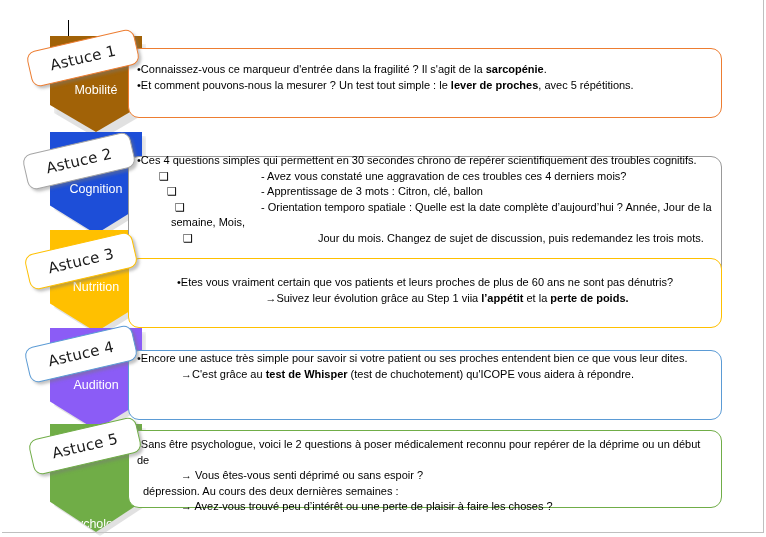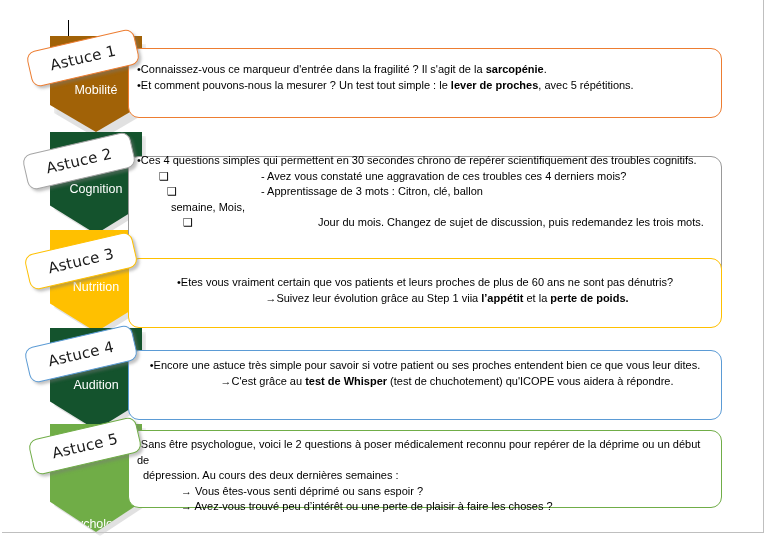--- a/index.html
+++ b/index.html
@@ -133,28 +133,29 @@
       <div class="box" style="top: 48px; height: 70px; border-color: rgb(237, 125, 49);">
         <div class="box-inner" style="top: 13px;">
           <div><span>•</span>Connaissez-vous ce marqueur d'entrée dans la fragilité ? Il s'agit de la <span class="b">sarcopénie</span>.</div>
           <div><span>•</span>Et comment pouvons-nous la mesurer ? Un test tout simple : le <span class="b">lever de proches</span>, avec 5 répétitions.</div>
         </div>
       </div>
       <div class="tag" style="left: 28px; top: 40px; border-color: rgb(237, 125, 49);">
         <span>Astuce 1</span>
       </div>
       <div class="chev-shadow" style="top: 136px; height: 102px;"></div>
-      <div class="chev" style="top: 132px; height: 102px; background: #14532d;">
+      <div class="chev" style="top: 132px; height: 102px; background: #1d4ed8;">
         <span>Cognition</span>
       </div>
       <div class="box" style="top: 140px; height: 123px; border-color: rgb(153, 153, 153); margin-top: 16px;">
         <div class="box-inner" style="top: -4px;">
           <div><span>•</span>Ces 4 questions simples qui permettent en 30 secondes chrono de repérer scientifiquement des troubles cognitifs.</div>
           <div><span class="sq" style="display:inline-block;width:102px;padding-left:22px">❑</span>- Avez vous constaté une aggravation de ces troubles ces 4 derniers mois?</div>
           <div><span class="sq" style="display:inline-block;width:94px;padding-left:30px">❑</span>- Apprentissage de 3 mots : Citron, clé, ballon</div>
+          <div><span class="sq" style="display:inline-block;width:86px;padding-left:38px">❑</span>- Orientation temporo spatiale : Quelle est la date complète d’aujourd’hui ? Année, Jour de la</div>
           <div><span style="display:inline-block;padding-left:34px"></span>semaine, Mois,</div>
           <div><span class="sq" style="display:inline-block;width:135px;padding-left:46px">❑</span>Jour du mois. Changez de sujet de discussion, puis redemandez les trois mots.</div>
         </div>
       </div>
       <div class="tag" style="left: 24px; top: 143px; border-color: rgb(165, 165, 165);">
         <span>Astuce 2</span>
       </div>
       <div class="chev-shadow" style="top: 234px; height: 102px;"></div>
       <div class="chev" style="top: 230px; height: 102px; background: rgb(255, 192, 0);">
         <span>Nutrition</span>
@@ -162,41 +163,41 @@
       <div class="box" style="top: 258px; height: 70px; border-color: rgb(255, 192, 0); text-align: center;">
         <div class="box-inner" style="top: 16px;">
           <div><span>•</span>Etes vous vraiment certain que vos patients et leurs proches de plus de 60 ans ne sont pas dénutris?</div>
           <div><span style="display:inline-block;padding-left:44px">→</span>Suivez leur évolution grâce au Step 1 viia <span class="b">l’appétit</span> et la <span class="b">perte de poids.</span></div>
         </div>
       </div>
       <div class="tag" style="left: 26px; top: 243px; border-color: rgb(255, 192, 0);">
         <span>Astuce 3</span>
       </div>
       <div class="chev-shadow" style="top: 332px; height: 102px;"></div>
-      <div class="chev" style="top: 328px; height: 102px; background: #14532d;">
+      <div class="chev" style="top: 328px; height: 102px; background: #8b5cf6;">
         <span>Audition</span>
       </div>
       <div class="box" style="top: 350px; height: 70px; border-color: rgb(91, 155, 213);">
-        <div class="box-inner" style="top: 7px; text-align: center;">
+        <div class="box-inner" style="top: 0;">
           <div><span>•</span>Encore une astuce très simple pour savoir si votre patient ou ses proches entendent bien ce que vous leur dites.</div>
           <div><span style="display:inline-block;padding-left:44px">→</span>C'est grâce au <span class="b">test de Whisper</span> (test de chuchotement) qu'ICOPE vous aidera à répondre.</div>
         </div>
       </div>
       <div class="tag" style="left: 26px; top: 336px; border-color: rgb(91, 155, 213);">
         <span>Astuce 4</span>
       </div>
       <div class="chev-shadow" style="top: 428px; height: 108px;"></div>
       <div class="chev" style="top: 424px; height: 108px; background: rgb(112, 173, 71); align-items: flex-end;">
         <span>Psychologie</span>
       </div>
       <div class="box" style="top: 430px; height: 78px; border-color: rgb(112, 173, 71);">
         <div class="box-inner" style="top: 6px;">
           <div><span>•</span>Sans être psychologue, voici le 2 questions à poser médicalement reconnu pour repérer de la déprime ou un début de</div>
+          <div><span style="display:inline-block;padding-left:44px">→</span> Vous êtes-vous senti déprimé ou sans espoir ?</div>
           <div><span style="display:inline-block;padding-left:6px"></span>dépression. Au cours des deux dernières semaines :</div>
-          <div><span style="display:inline-block;padding-left:44px">→</span> Vous êtes-vous senti déprimé ou sans espoir ?</div>
           <div><span style="display:inline-block;padding-left:44px">→</span> Avez-vous trouvé peu d’intérêt ou une perte de plaisir à faire les choses ?</div>
         </div>
       </div>
       <div class="tag" style="left: 30px; top: 428px; border-color: rgb(112, 173, 71);">
         <span>Astuce 5</span>
       </div>
     </div>
 </div>
 
 </body></html>

